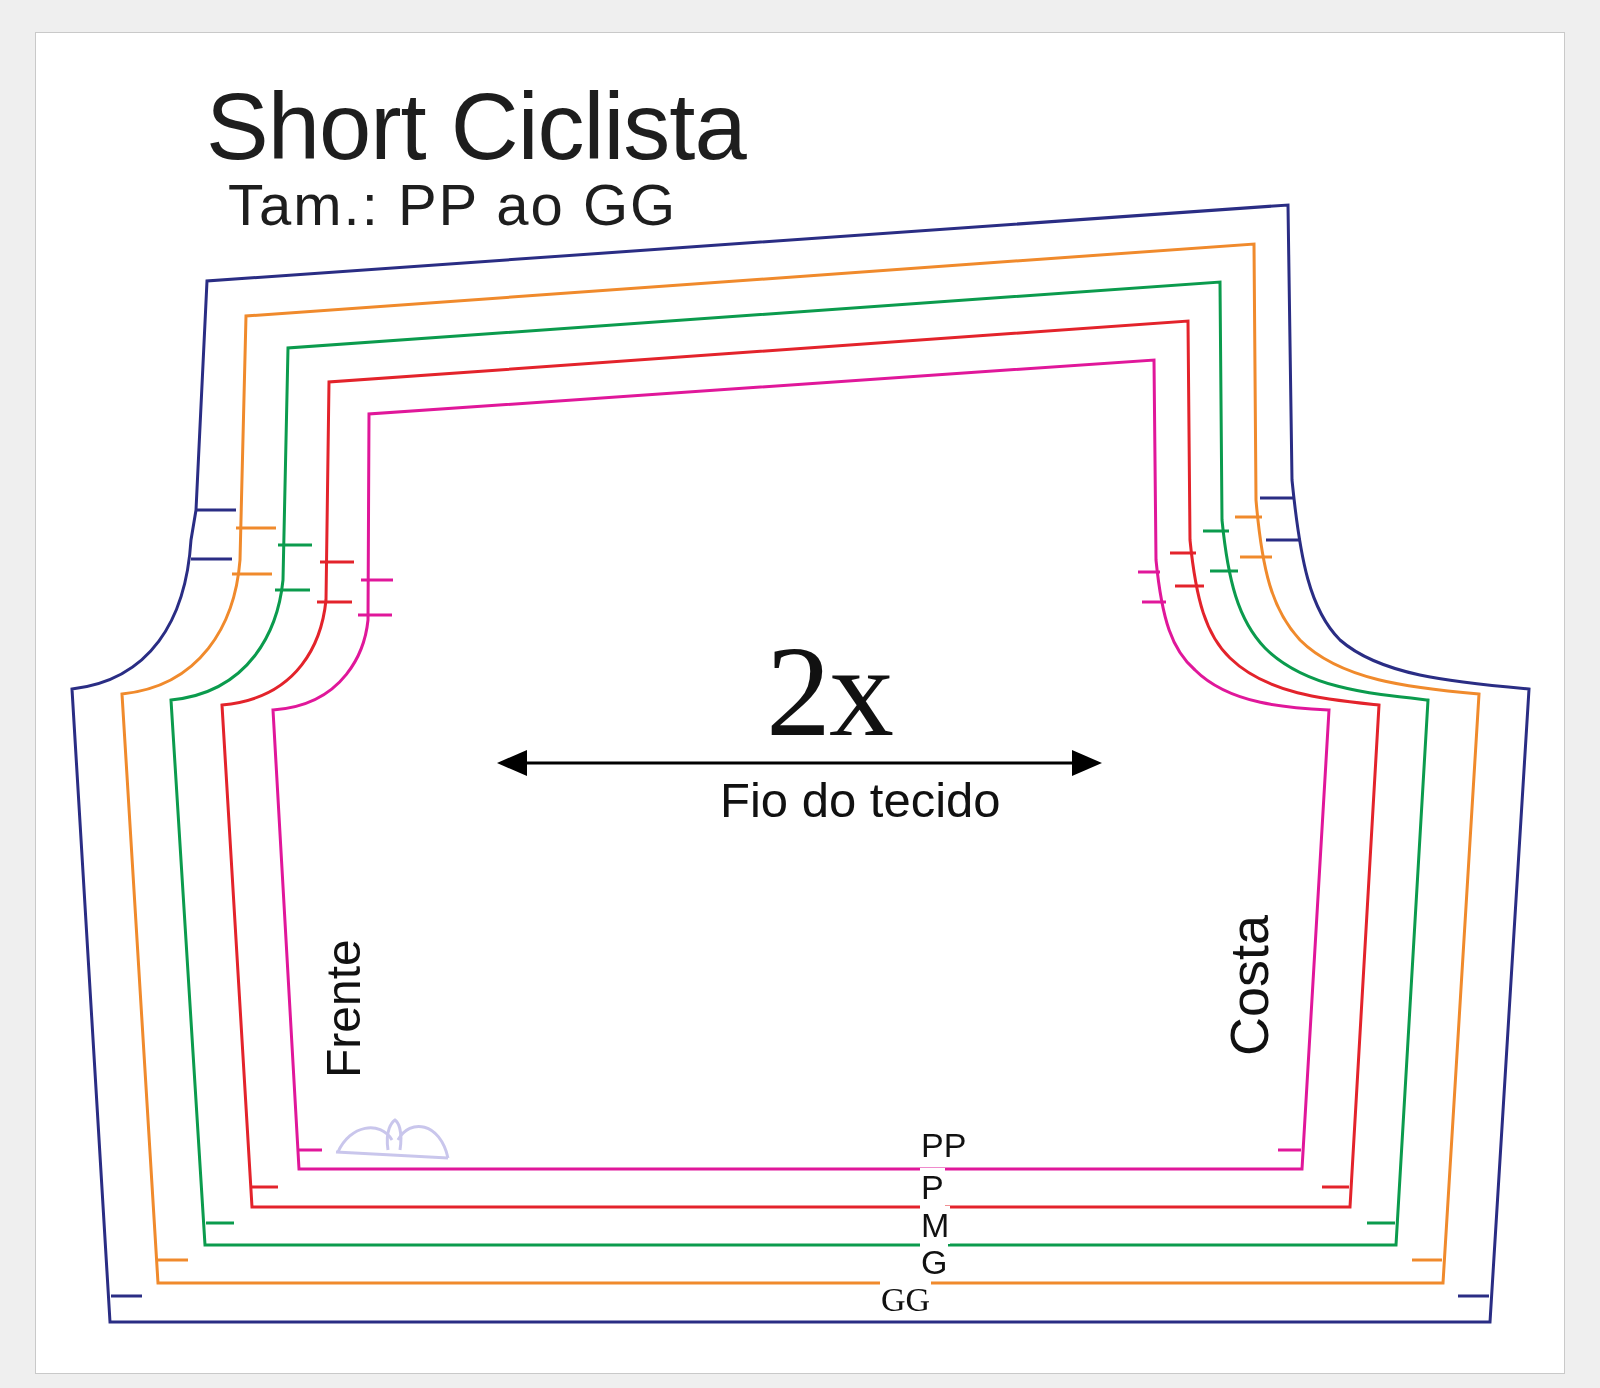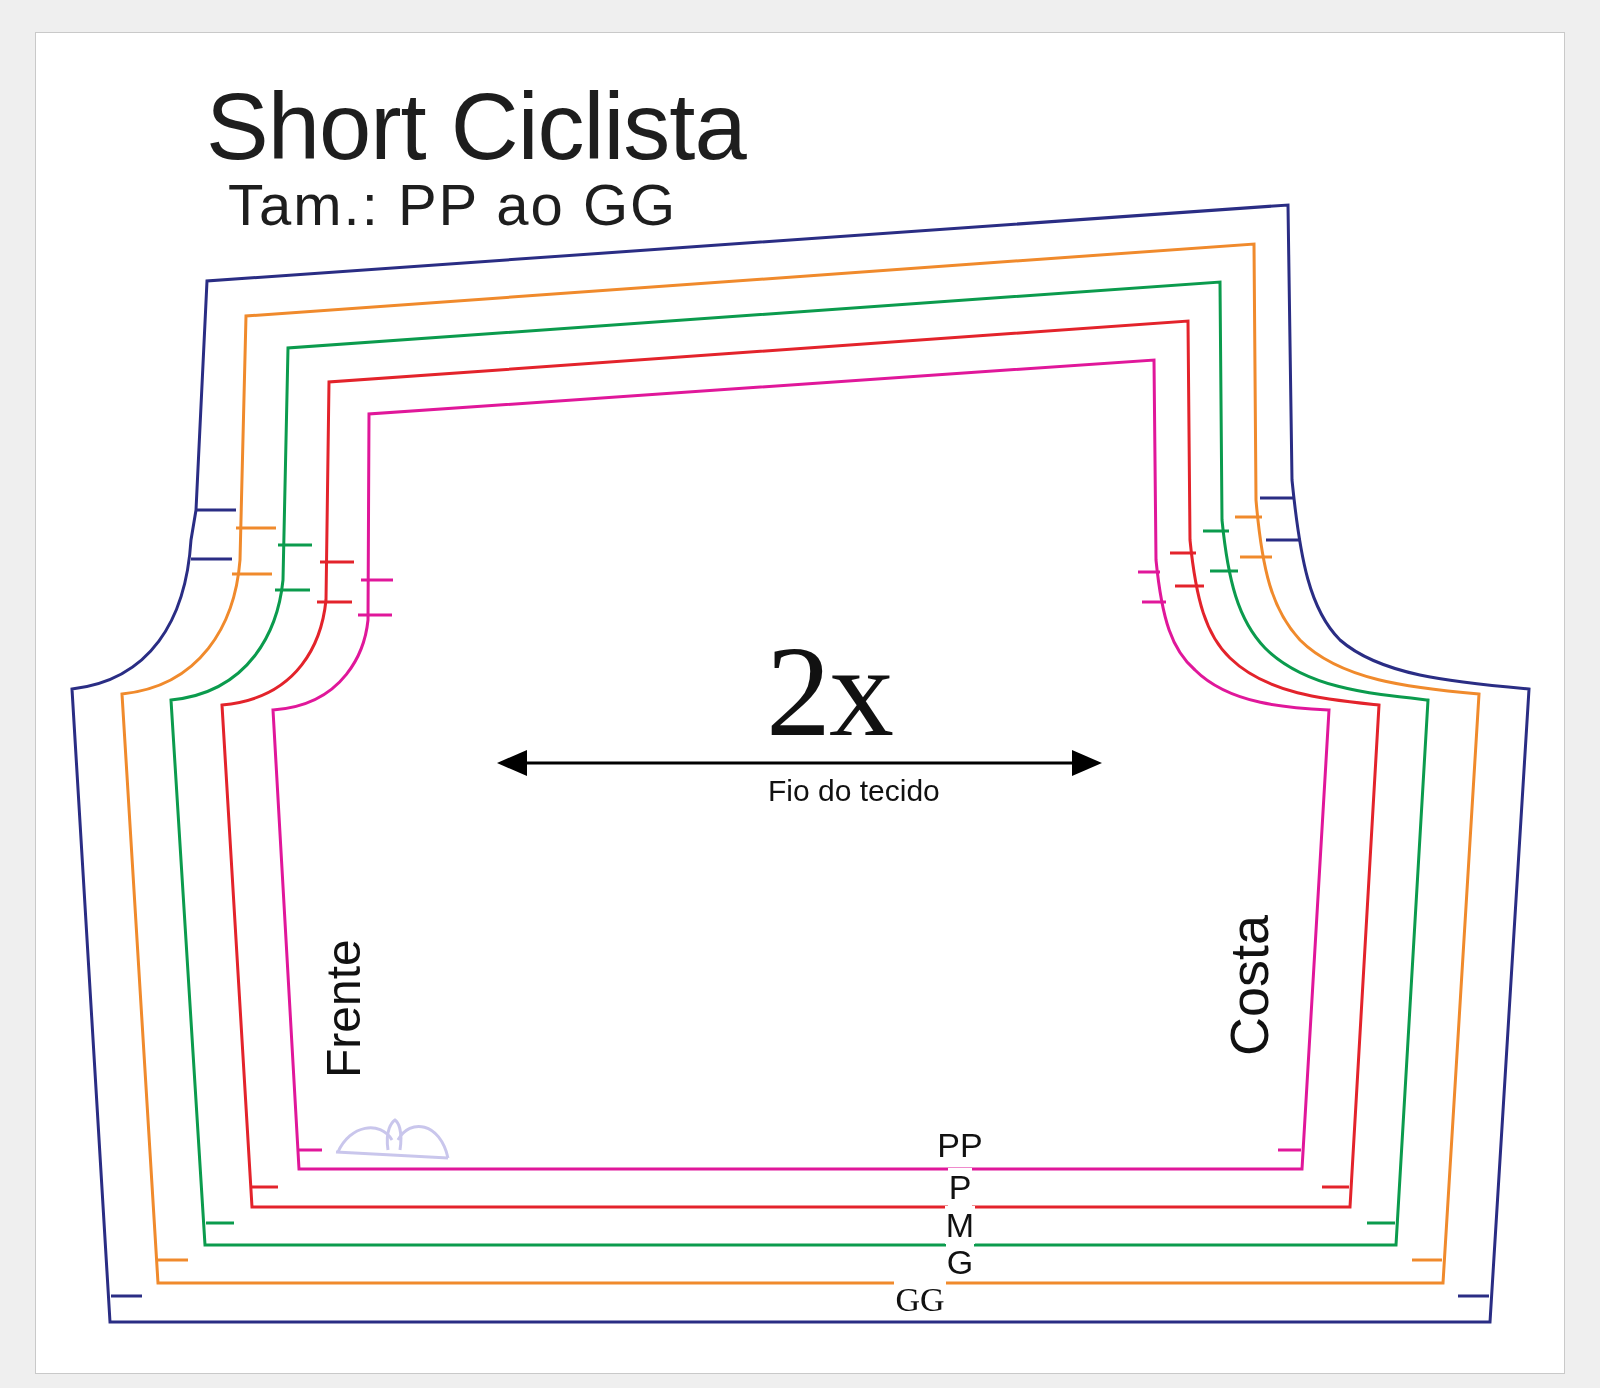--- a/index.html
+++ b/index.html
@@ -43,33 +43,31 @@
     margin-left: 19px;
   }
   .mult {
     left: 766px; top: 626px;
     font-size: 130px;
     letter-spacing: -2px;
     font-family: Liberation Serif, serif;
   }
   .grain {
     left: 720px; top: 776px;
-    font-size: 30px;
-    margin-left: 48px;
+    font-size: 49px;
   }
   .vlabel {
     font-size: 48px;
     transform-origin: left top;
     transform: rotate(-90deg);
   }
   .front { left: 320px; top: 1078px; }
   .back { left: 1222px; top: 1056px; font-size: 54px; }
   .size {
     font-size: 34px;
-    text-align: center;
     width: 80px;
   }
   .sz-pp { left: 920px; top: 1128px; }
   .sz-p  { left: 920px; top: 1170px; }
   .sz-m  { left: 920px; top: 1208px; }
   .sz-g  { left: 920px; top: 1245px; }
   .sz-gg { left: 880px; top: 1283px; font-family: Liberation Serif, serif; }
   .size span { background: #fff; padding: 0 1px; }
 </style>
 </head>

